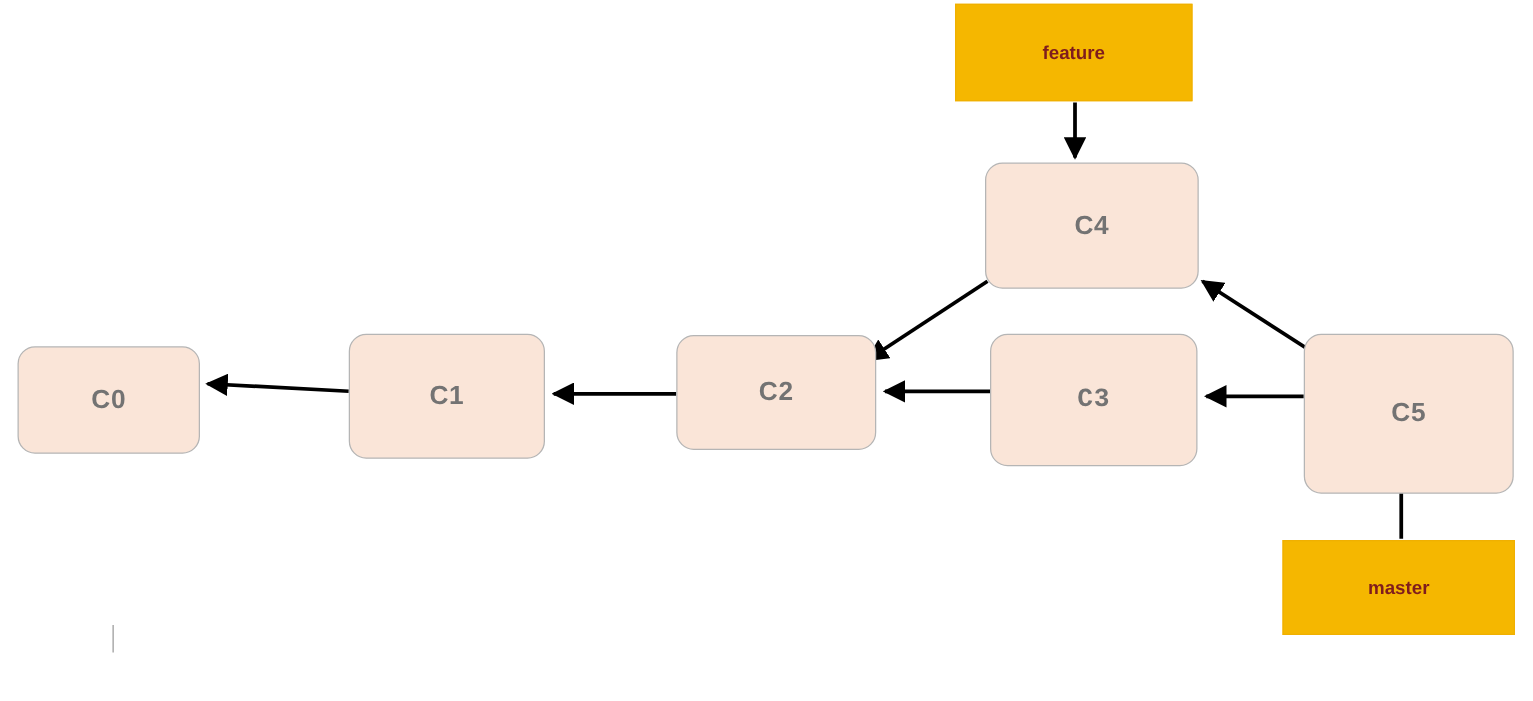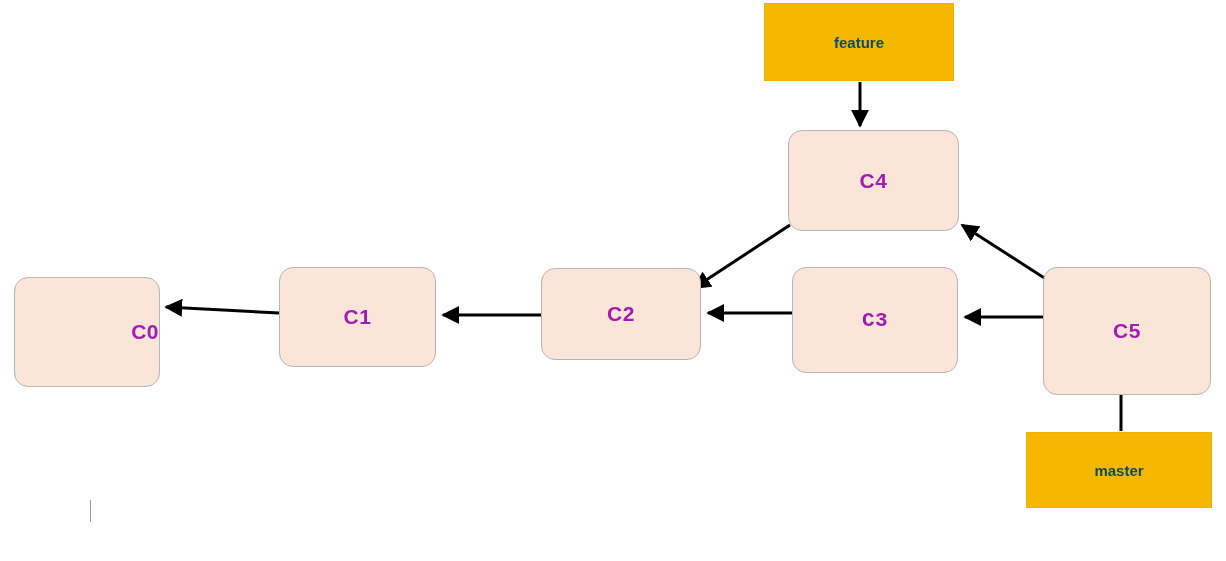--- a/index.html
+++ b/index.html
@@ -19,34 +19,34 @@
     position: absolute;
     box-sizing: border-box;
     display: flex;
     align-items: center;
     justify-content: center;
     background: #fae5d8;
     border: 1px solid #b5b5b5;
     border-radius: 14px;
     font-weight: bold;
     font-size: 21px;
-    color: #a21caf;
+    color: #737373;
     letter-spacing: 0.5px;
   }
   .label-box {
     position: absolute;
     box-sizing: border-box;
     display: flex;
     align-items: center;
     justify-content: center;
     background: #f5b700;
     border: 1px solid #f0b000;
     font-weight: bold;
     font-size: 15px;
-    color: #0c4a6e;
+    color: #7f1d1d;
   }
   svg.edges {
     position: absolute;
     left: 0;
     top: 0;
     width: 1226px;
     height: 561px;
     pointer-events: none;
   }
   .cursor-bar {
@@ -80,21 +80,21 @@
 
     <line x1="790" y1="225" x2="694" y2="288" stroke="#000000" stroke-width="3" marker-end="url(#arrow)"></line>
 
     <line x1="1063" y1="290" x2="962" y2="225" stroke="#000000" stroke-width="3" marker-end="url(#arrow)"></line>
 
     <line x1="860" y1="82" x2="860" y2="126" stroke="#000000" stroke-width="3" marker-end="url(#arrow)"></line>
 
     <line x1="1121" y1="431" x2="1121" y2="378" stroke="#000000" stroke-width="3" marker-end="url(#arrow)"></line>
   </svg>
 
-  <div class="node" style="left:14px; top:277px; width:146px; height:110px;justify-content:flex-end;">
+  <div class="node" style="left:14px; top:277px; width:146px; height:86px;">
     <span>C0</span>
   </div>
 
   <div class="node" style="left:279px; top:267px; width:157px; height:100px;">
     <span>C1</span>
   </div>
 
   <div class="node" style="left:541px; top:268px; width:160px; height:92px;">
     <span>C2</span>
   </div>

